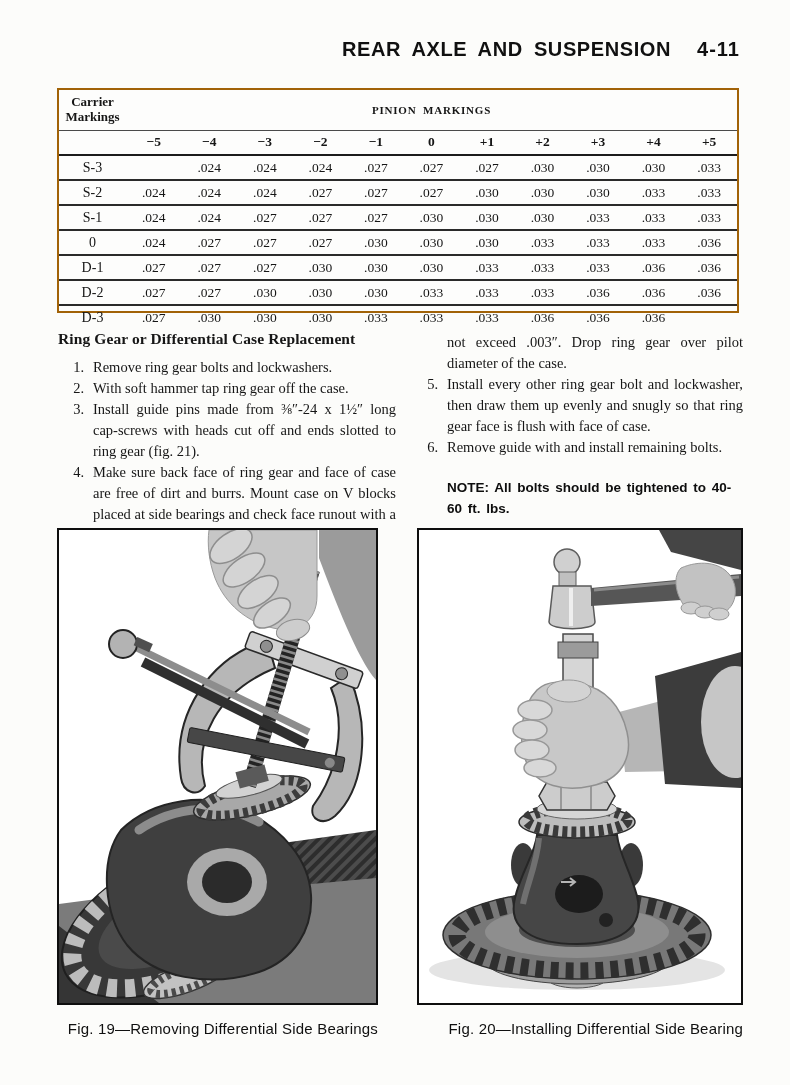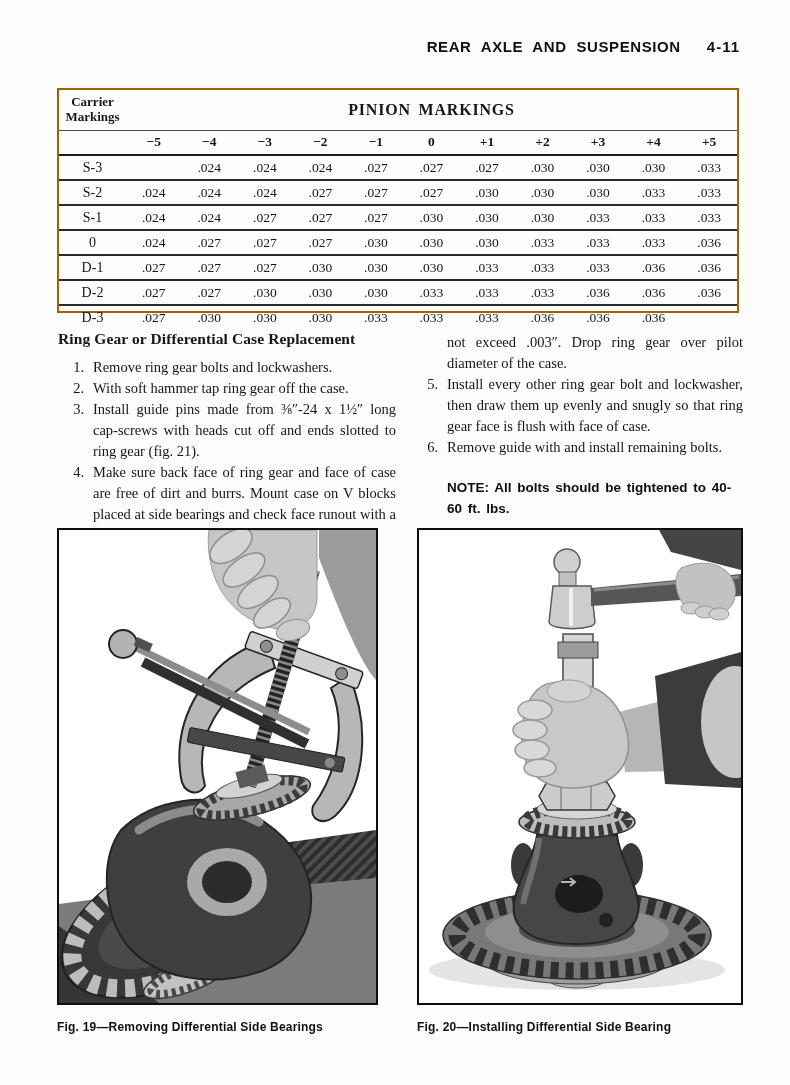--- a/index.html
+++ b/index.html
@@ -6,40 +6,40 @@
   html,body { width:790px; height:1085px; }
   body {
     position:relative; background:#fcfcfa; color:#161616;
     font-family:"Liberation Serif","DejaVu Serif",serif;
     overflow:hidden;
   }
   
   .page-head {
     position:absolute; top:38px; right:50px;
     font-family:"Liberation Sans","DejaVu Sans",sans-serif;
-    font-weight:bold; font-size:15px; letter-spacing:.6px; word-spacing:5px;
+    font-weight:bold; font-size:20px; letter-spacing:.6px; word-spacing:5px;
     color:#101010;
   }
   .page-head .pgnum { margin-left:26px; letter-spacing:1px; }
   
   .tbl-wrap {
     position:absolute; left:57px; top:88px; width:682px; height:225px;
     border:2px solid #a16207; background:#fdfdfc;
   }
   table { width:100%; height:100%; border-collapse:collapse; table-layout:fixed; }
   td { text-align:center; vertical-align:middle; font-size:13.5px; padding:0; }
   tr.hdr1 { height:40px; }
   tr.hdr1 td { border-bottom:1px solid #4a4a4a; }
   tr.hdr2 { height:25px; }
   tr.hdr2 td { border-bottom:2px solid #1c1c1c; font-weight:bold; font-size:13.5px; }
   tr.datarow { height:25px;border-radius:10px; }
   tr.datarow td { border-bottom:2px solid #2a2a2a; }
   tr.datarow:last-child td { border-bottom:none; }
   td.corner { font-weight:bold; font-size:13px; line-height:1.15; white-space:pre-line; text-align:center; }
-  td.tbl-title { font-weight:bold; font-size:16px; letter-spacing:.8px; word-spacing:3px; }
+  td.tbl-title { font-weight:bold; font-size:11px; letter-spacing:.8px; word-spacing:3px; }
   td.rowlabel { font-size:14px; }
   col.c0 { width:67px; }
   
   .col-left  { position:absolute; left:58px;  top:330px; width:338px; }
   .col-right { position:absolute; left:412px; top:332px; width:331px; }
   .sec-heading {
     font-weight:bold; font-size:15.5px; margin-bottom:9px; letter-spacing:.1px;
   }
   .steps { list-style:none; }
   .step {
@@ -57,23 +57,23 @@
     word-spacing:2px;
   }
   
   .fig-frame {
     position:absolute; top:528px; height:477px;
     border:2px solid #0e0e0e; background:#ffffff; overflow:hidden;
   }
   .fig-frame.left  { left:57px;  width:321px; }
   .fig-frame.right { left:417px; width:326px; }
   .fig-caption {
-    position:absolute; top:1020px; text-align:left;
+    position:absolute; top:1020px; text-align:right;
     font-family:"Liberation Sans","DejaVu Sans",sans-serif;
-    font-weight:bold; font-size:12px; letter-spacing:.2px; color:#101010;
+    font-weight:normal; font-size:15px; letter-spacing:.2px; color:#101010;
   }
   .fig-caption.left  { left:57px;  width:321px; }
   .fig-caption.right { left:417px; width:326px; }
   svg { display:block; }
 </style>
 </head>
 <body>
 
 <div class="page-head">
   <span>REAR AXLE AND SUSPENSION</span><span class="pgnum">4-11</span>

